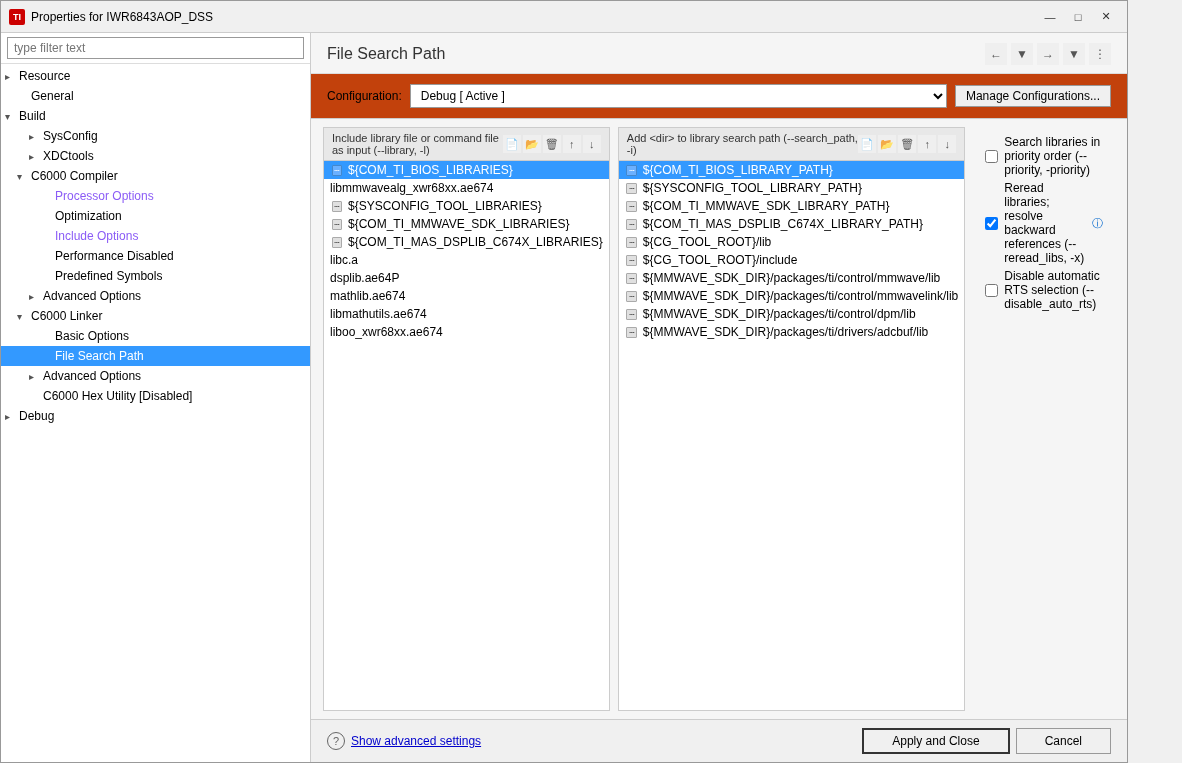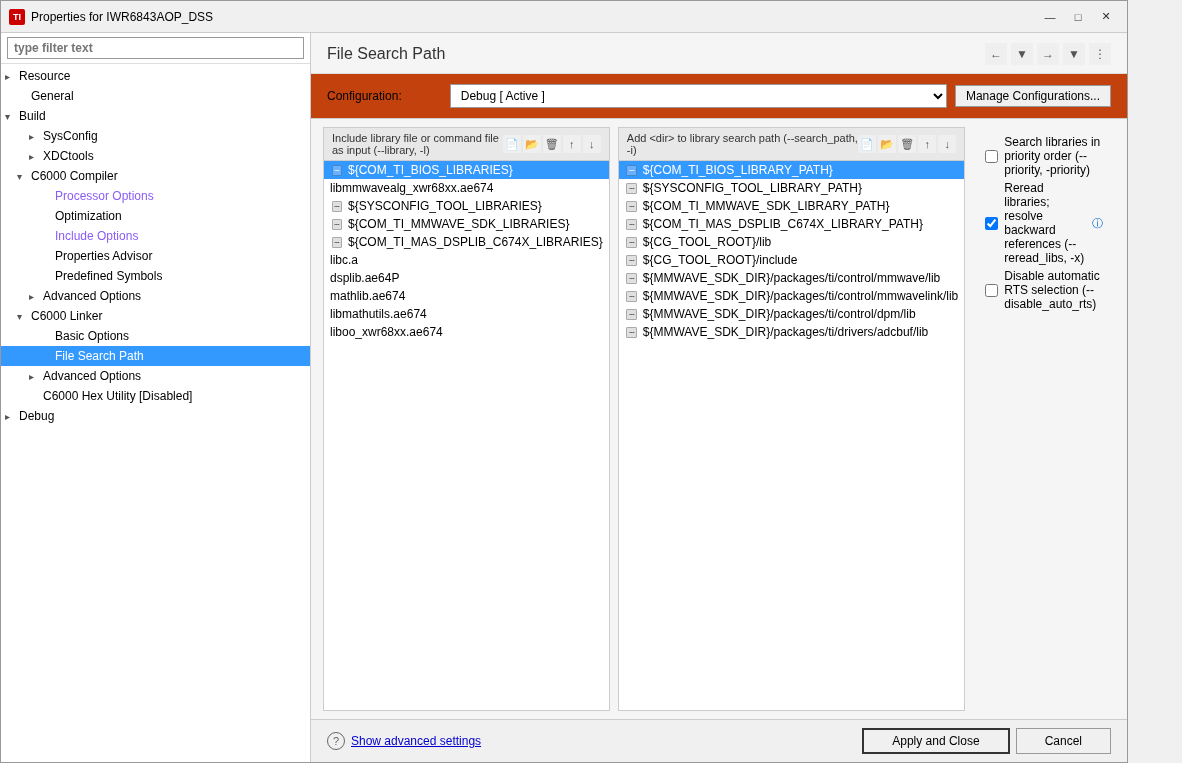--- a/index.html
+++ b/index.html
@@ -11,21 +11,21 @@
     .title-bar-left { display: flex; align-items: center; gap: 6px; font-size: 12px; font-weight: 500; }
     .title-bar-icon { width: 16px; height: 16px; background: #cc0000; border-radius: 2px; display: flex; align-items: center; justify-content: center; color: white; font-size: 9px; font-weight: bold; }
     .title-bar-controls { display: flex; gap: 2px; }
     .title-bar-btn { width: 26px; height: 22px; background: transparent; border: 1px solid transparent; cursor: pointer; display: flex; align-items: center; justify-content: center; font-size: 11px; color: #333; }
 
     .content-area { display: flex; flex: 1; overflow: hidden; }
 
     
     .left-panel { width: 310px; min-width: 310px; background: white; border-right: 1px solid #ccc; display: flex; flex-direction: column; }
     .filter-box { padding: 4px 6px; border-bottom: 1px solid #ddd; }
-    .filter-input { width: 100%; padding: 3px 6px; border: 1px solid #999; font-size: 12px; color: #999; font-weight: bold; }
+    .filter-input { width: 100%; padding: 3px 6px; border: 1px solid #999; font-size: 12px; color: #999; }
     .tree { overflow-y: auto; flex: 1; padding: 2px 0; }
     .tree-item { padding: 2px 0; cursor: pointer; }
     .tree-item.selected { background: #3399ff; color: white; }
     .tree-item.selected .item-label { color: white; }
     .tree-row { display: flex; align-items: center; padding: 1px 4px; }
     .tree-row .expand-icon { width: 14px; font-size: 10px; color: #555; flex-shrink: 0; }
     .tree-row .item-label { font-size: 12px; }
     .item-label.blue { color: #8b5cf6; }
     .indent1 { padding-left: 16px; }
     .indent2 { padding-left: 28px; }
@@ -34,21 +34,21 @@
     
     .right-panel { flex: 1; background: #f5f5f5; display: flex; flex-direction: column; overflow: hidden; }
 
     .right-header { padding: 10px 16px 8px; border-bottom: 1px solid #ddd; display: flex; align-items: center; justify-content: space-between; background: #f5f5f5; }
     .right-title { font-size: 16px; font-weight: 500; color: #333; }
     .header-icons { display: flex; align-items: center; gap: 4px; }
     .header-icon-btn { width: 22px; height: 22px; display: flex; align-items: center; justify-content: center; cursor: pointer; color: #555; font-size: 12px; border: 1px solid transparent; }
 
     .config-row { padding: 10px 16px; display: flex; align-items: center; gap: 8px; background: #c2410c; border-bottom: 1px solid #ccc; }
     .config-label { font-size: 12px; }
-    .config-select { flex: 1; padding: 3px 6px; border: 1px solid #999; font-size: 12px; background: white; margin-left: 40px; }
+    .config-select { flex: 1; padding: 3px 6px; border: 1px solid #999; font-size: 12px; background: white; }
     .config-btn { padding: 3px 10px; border: 1px solid #999; background: #f0f0f0; font-size: 12px; cursor: pointer; white-space: nowrap; }
 
     .sections { flex: 1; overflow-y: auto; padding: 8px 12px; display: flex; gap: 8px; }
 
     .section { border: 1px solid #ccc; background: white; }
     .section-header { padding: 4px 8px; background: #e8e8e8; border-bottom: 1px solid #ccc; display: flex; align-items: center; justify-content: space-between; font-size: 11px; color: #333; }
     .section-header-title { font-size: 11px; }
     .section-toolbar { display: flex; gap: 2px; }
     .section-tool-btn { width: 18px; height: 18px; display: flex; align-items: center; justify-content: center; cursor: pointer; font-size: 11px; color: #555; border: 1px solid transparent; }
 
@@ -158,21 +158,21 @@
         <div class="tree-item">
           <div class="tree-row indent3">
             <span class="expand-icon"></span>
             <span class="item-label blue">Include Options</span>
           </div>
         </div>
 
         <div class="tree-item">
           <div class="tree-row indent3">
             <span class="expand-icon"></span>
-            <span class="item-label">Properties Advisor</span>
+            <span class="item-label">Performance Disabled</span>
           </div>
         </div>
 
         <div class="tree-item">
           <div class="tree-row indent3">
             <span class="expand-icon"></span>
             <span class="item-label">Predefined Symbols</span>
           </div>
         </div>
 

